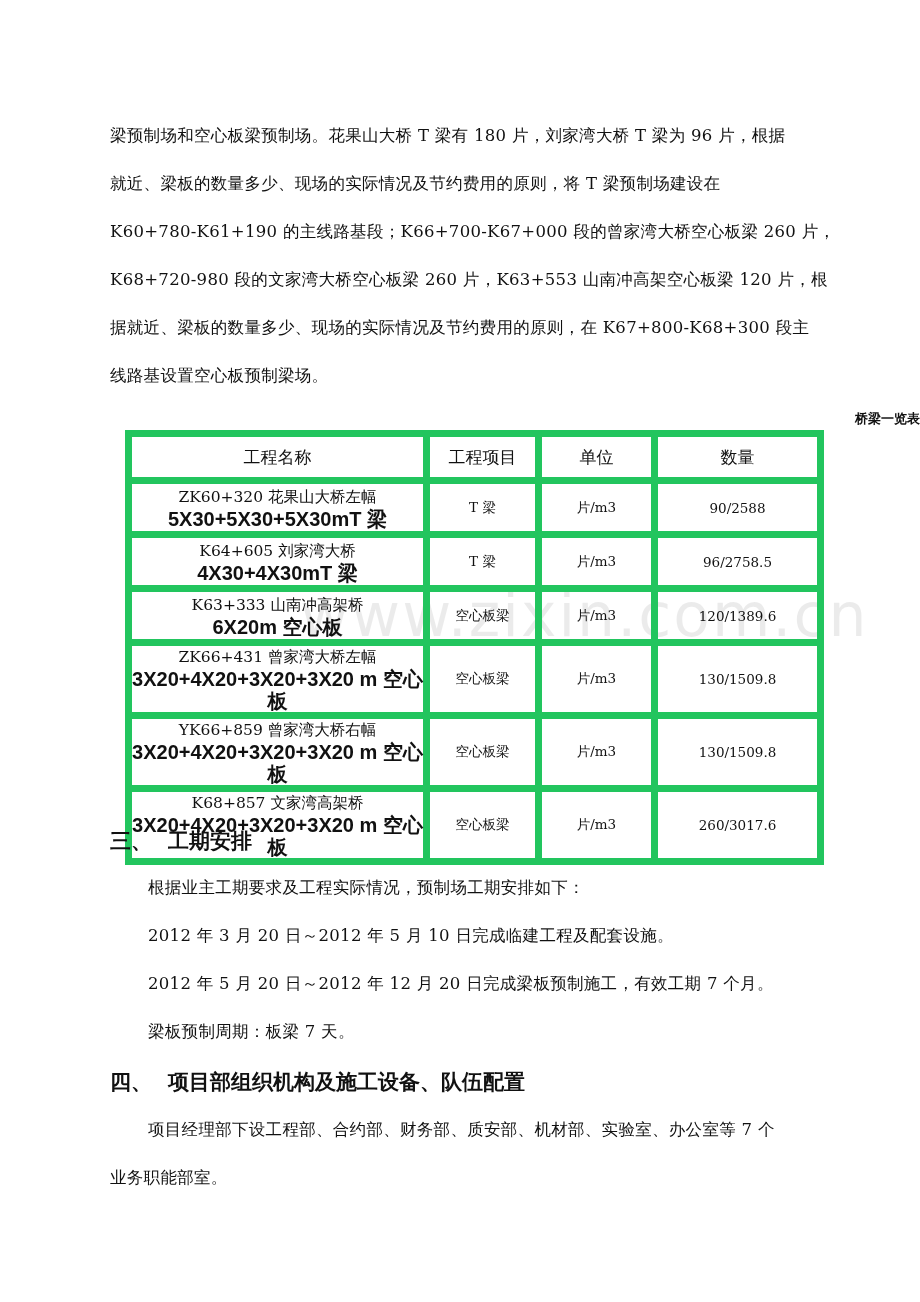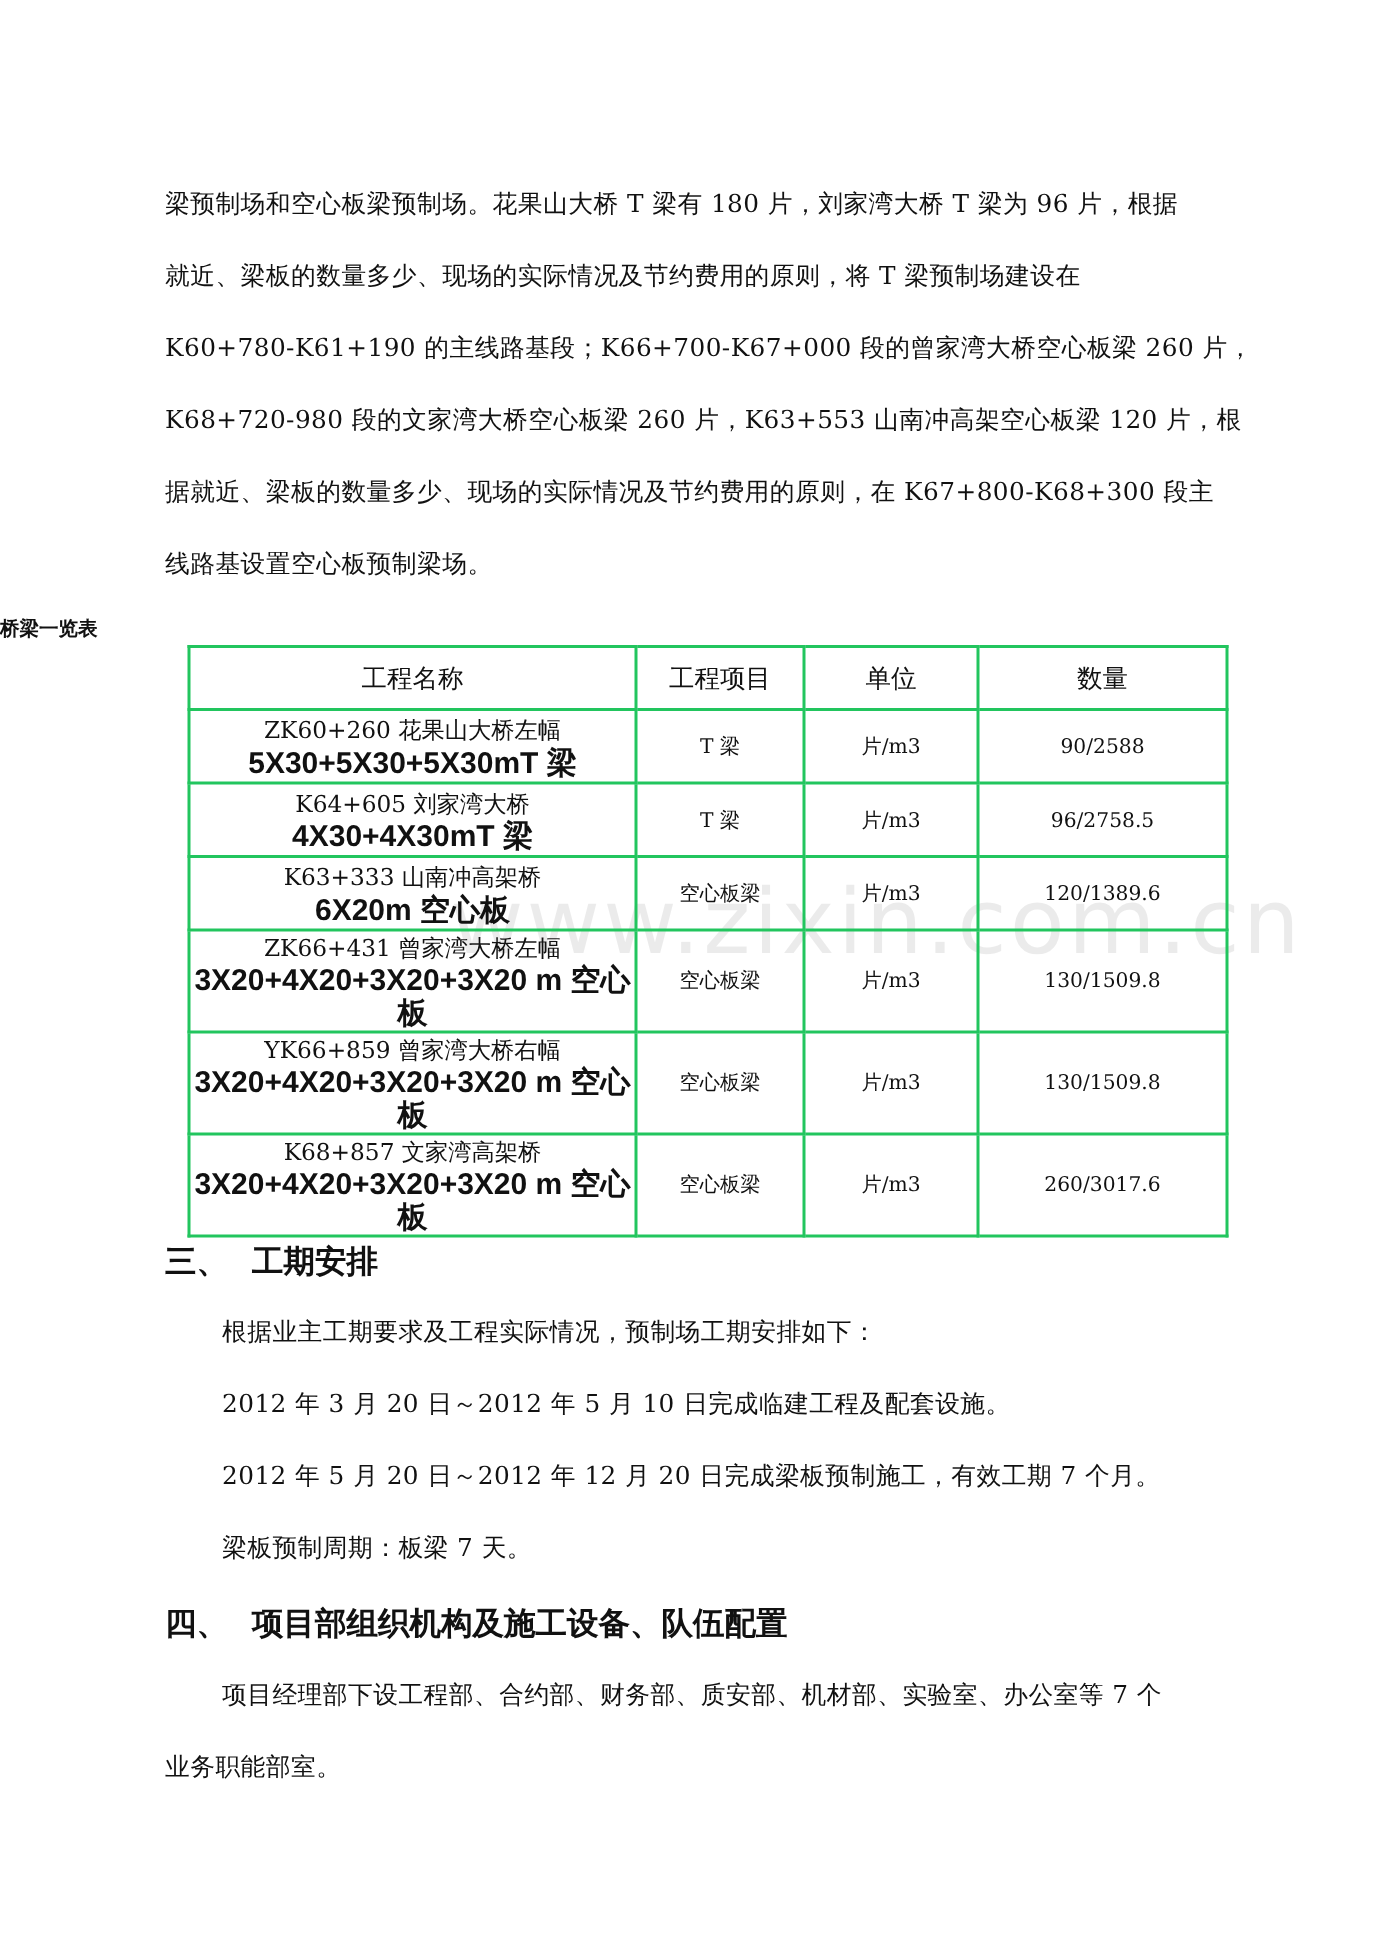--- a/index.html
+++ b/index.html
@@ -8,29 +8,29 @@
     font-family: "DejaVu Serif", "Liberation Serif", serif;
     color: #111;
   }
   .para {
     position: absolute; left: 110px; width: 722px;
     font-size: 16.5px; line-height: 20px; white-space: nowrap;
     letter-spacing: 0.3px;
   }
   .caption {
     position: absolute; left: 0; width: 920px; top: 410px;
-    text-align: left; font-family: "DejaVu Sans", "Liberation Sans", sans-serif;
+    text-align: right; font-family: "DejaVu Sans", "Liberation Sans", sans-serif;
     font-weight: bold; font-size: 13px;
   }
   table.bridge {
     position: absolute; left: 125px; top: 430px; width: 692px;
     border-collapse: collapse; table-layout: fixed;
   }
   table.bridge td, table.bridge th {
-    border: 2px solid #22c55e; text-align: center; vertical-align: middle;
+    border: 7px solid #22c55e; text-align: center; vertical-align: middle;
     padding: 0; font-weight: normal;
   }
   table.bridge th {
     height: 40px; font-family: "DejaVu Sans", "Liberation Sans", sans-serif;
     font-size: 17px;
   }
   table.bridge td { height: 47px; font-size: 13.5px; }
   .name-1 { font-size: 15.5px; line-height: 22px; display: block; }
   .name-2 { font-size: 20px; line-height: 22px; display: block; font-family: "Liberation Sans", "DejaVu Sans", sans-serif; font-weight: bold; }
   .heading {
@@ -72,21 +72,21 @@
     <tr>
       <th>工程名称</th>
       <th>工程项目</th>
       <th>单位</th>
       <th>数量</th>
     </tr>
   </thead>
   <tbody>
     <tr>
       <td>
-          <span class="name-1">ZK60+260 花果山大桥左幅</span>
+          <span class="name-1">ZK60+320 花果山大桥左幅</span>
           <span class="name-2">5X30+5X30+5X30mT 梁</span>
         </td>
       <td>T 梁</td>
       <td>片/m3</td>
       <td>90/2588</td>
     </tr>
     <tr>
       <td>
           <span class="name-1">K64+605 刘家湾大桥</span>
           <span class="name-2">4X30+4X30mT 梁</span>

